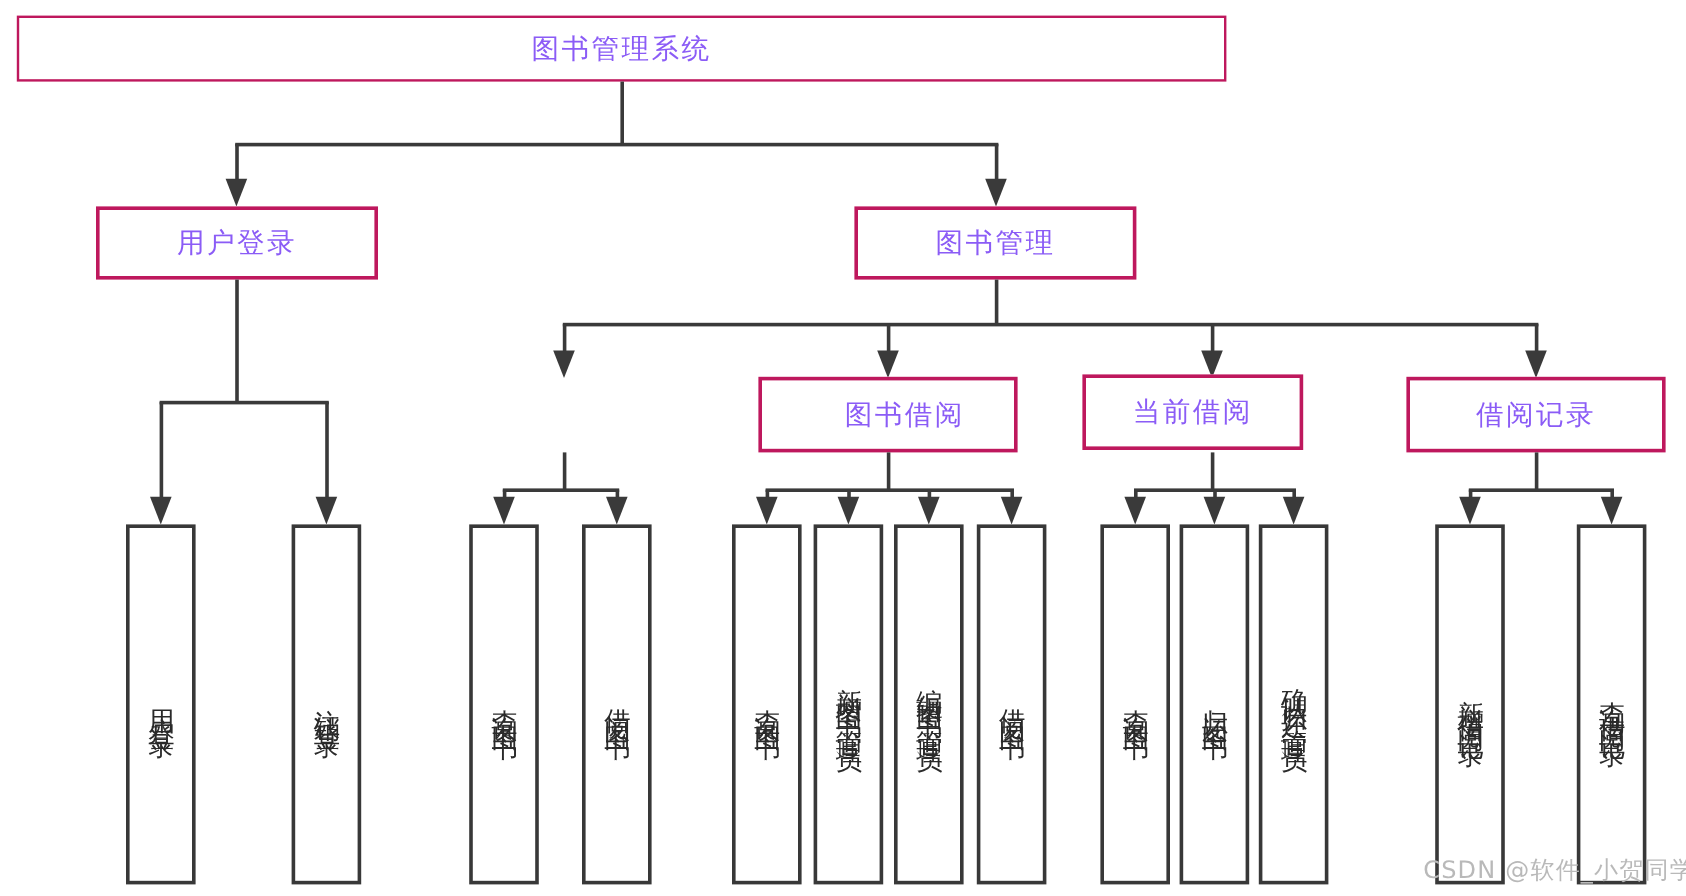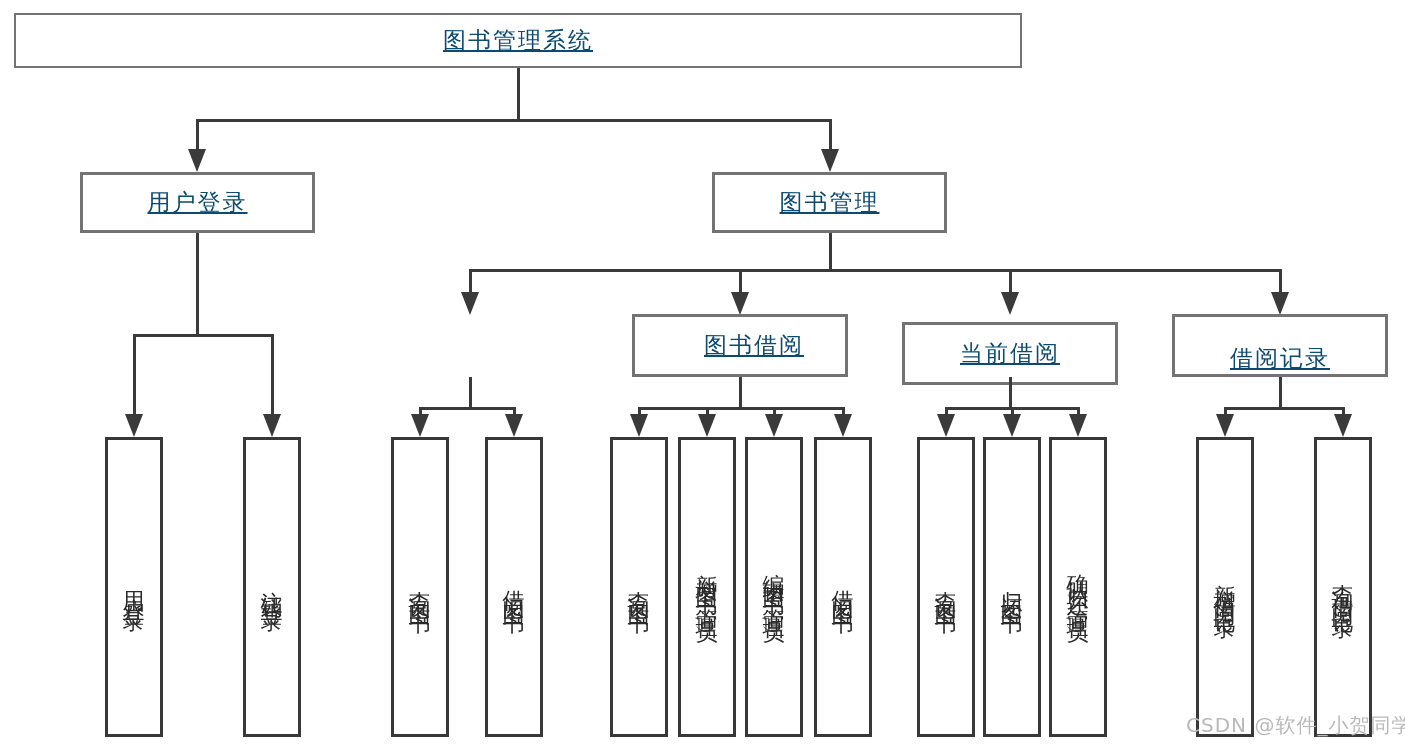--- a/index.html
+++ b/index.html
@@ -7,29 +7,28 @@
     position: relative;
     width: 1405px;
     height: 747px;
     background: #ffffff;
     font-family: "DejaVu Sans", "Liberation Sans", sans-serif;
     overflow: hidden;
   }
   .node {
     position: absolute;
     box-sizing: border-box;
-    border: 3px solid #737373;
+    border: 3px solid #be185d;
     background: #ffffff;
     display: flex;
     align-items: center;
     justify-content: center;
-    color: #0c4a6e;
+    color: #8b5cf6;
     font-size: 23px;
     letter-spacing: 2px;
-    text-decoration: underline;
   }
   .node.root { border-width: 2px; }
   .leaf {
     position: absolute;
     box-sizing: border-box;
     border: 3px solid #383838;
     background: #ffffff;
     width: 58px;
     height: 300px;
     top: 437px;
@@ -106,24 +105,24 @@
   <div class="vline" style="left:1008.5px; top:270px; height:24px;"></div>
   <div class="vline" style="left:1278.5px; top:270px; height:24px;"></div>
   <div class="arr" style="left:461px;  top:292px;"></div>
   <div class="arr" style="left:731px;  top:292px;"></div>
   <div class="arr" style="left:1001px; top:292px;"></div>
   <div class="arr" style="left:1271px; top:292px;"></div>
 
   <div class="node" style="left:632px; top:314px; width:216px; height:63px;padding-left:28px;">
     <span>图书借阅</span>
   </div>
-  <div class="node" style="left:902px; top:322px; width:216px; height:63px;">
+  <div class="node" style="left:902px; top:312px; width:184px; height:63px;">
     <span>当前借阅</span>
   </div>
-  <div class="node" style="left:1172px; top:314px; width:216px; height:63px;align-items:flex-end;">
+  <div class="node" style="left:1172px; top:314px; width:216px; height:63px;">
     <span>借阅记录</span>
   </div>
 
   <div class="vline" style="left:468.5px; top:377px; height:31px;"></div>
   <div class="hline" style="left:418.5px; top:406.5px; width:97px;"></div>
   <div class="vline" style="left:418.5px; top:408px; height:8px;"></div>
   <div class="vline" style="left:512.5px; top:408px; height:8px;"></div>
   <div class="arr" style="left:411px; top:414px;"></div>
   <div class="arr" style="left:505px; top:414px;"></div>
 

